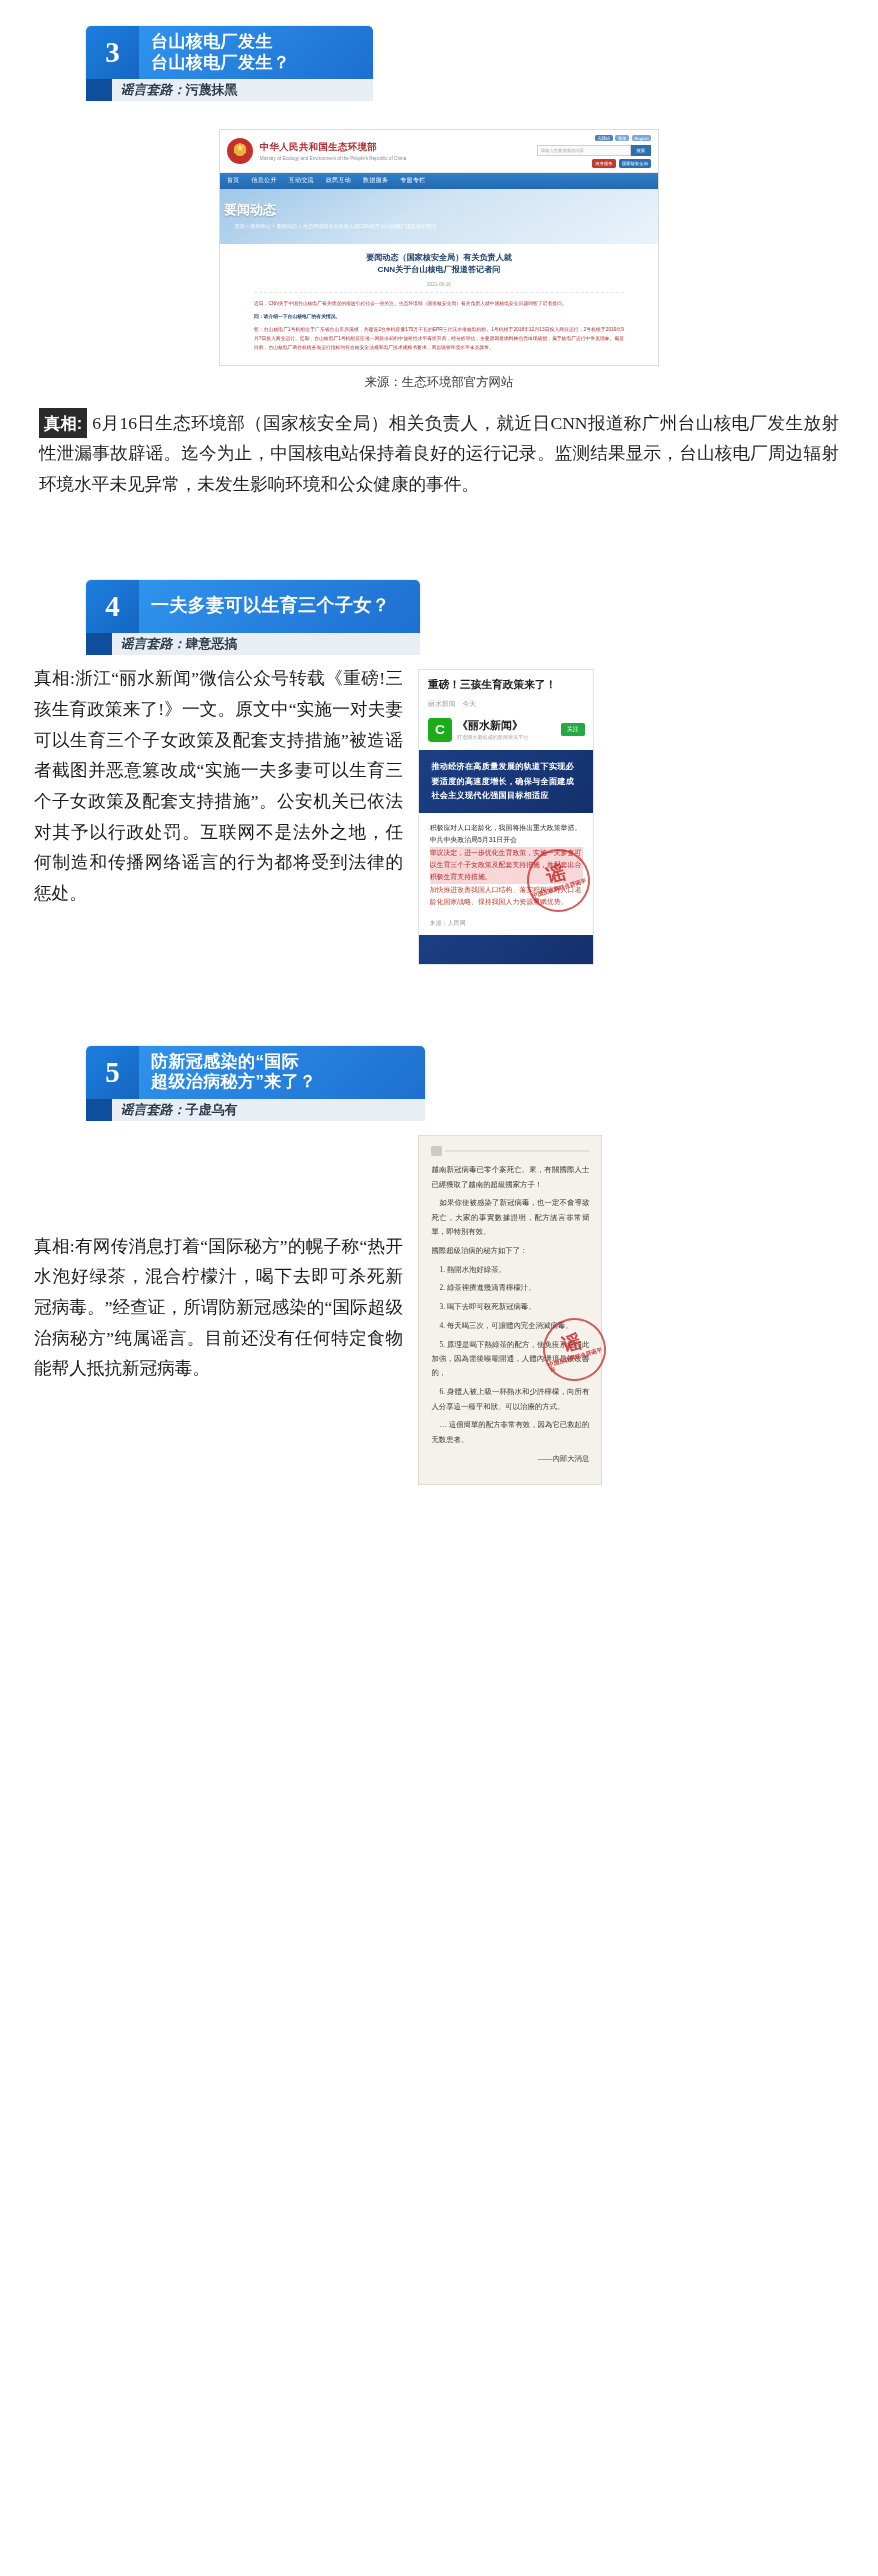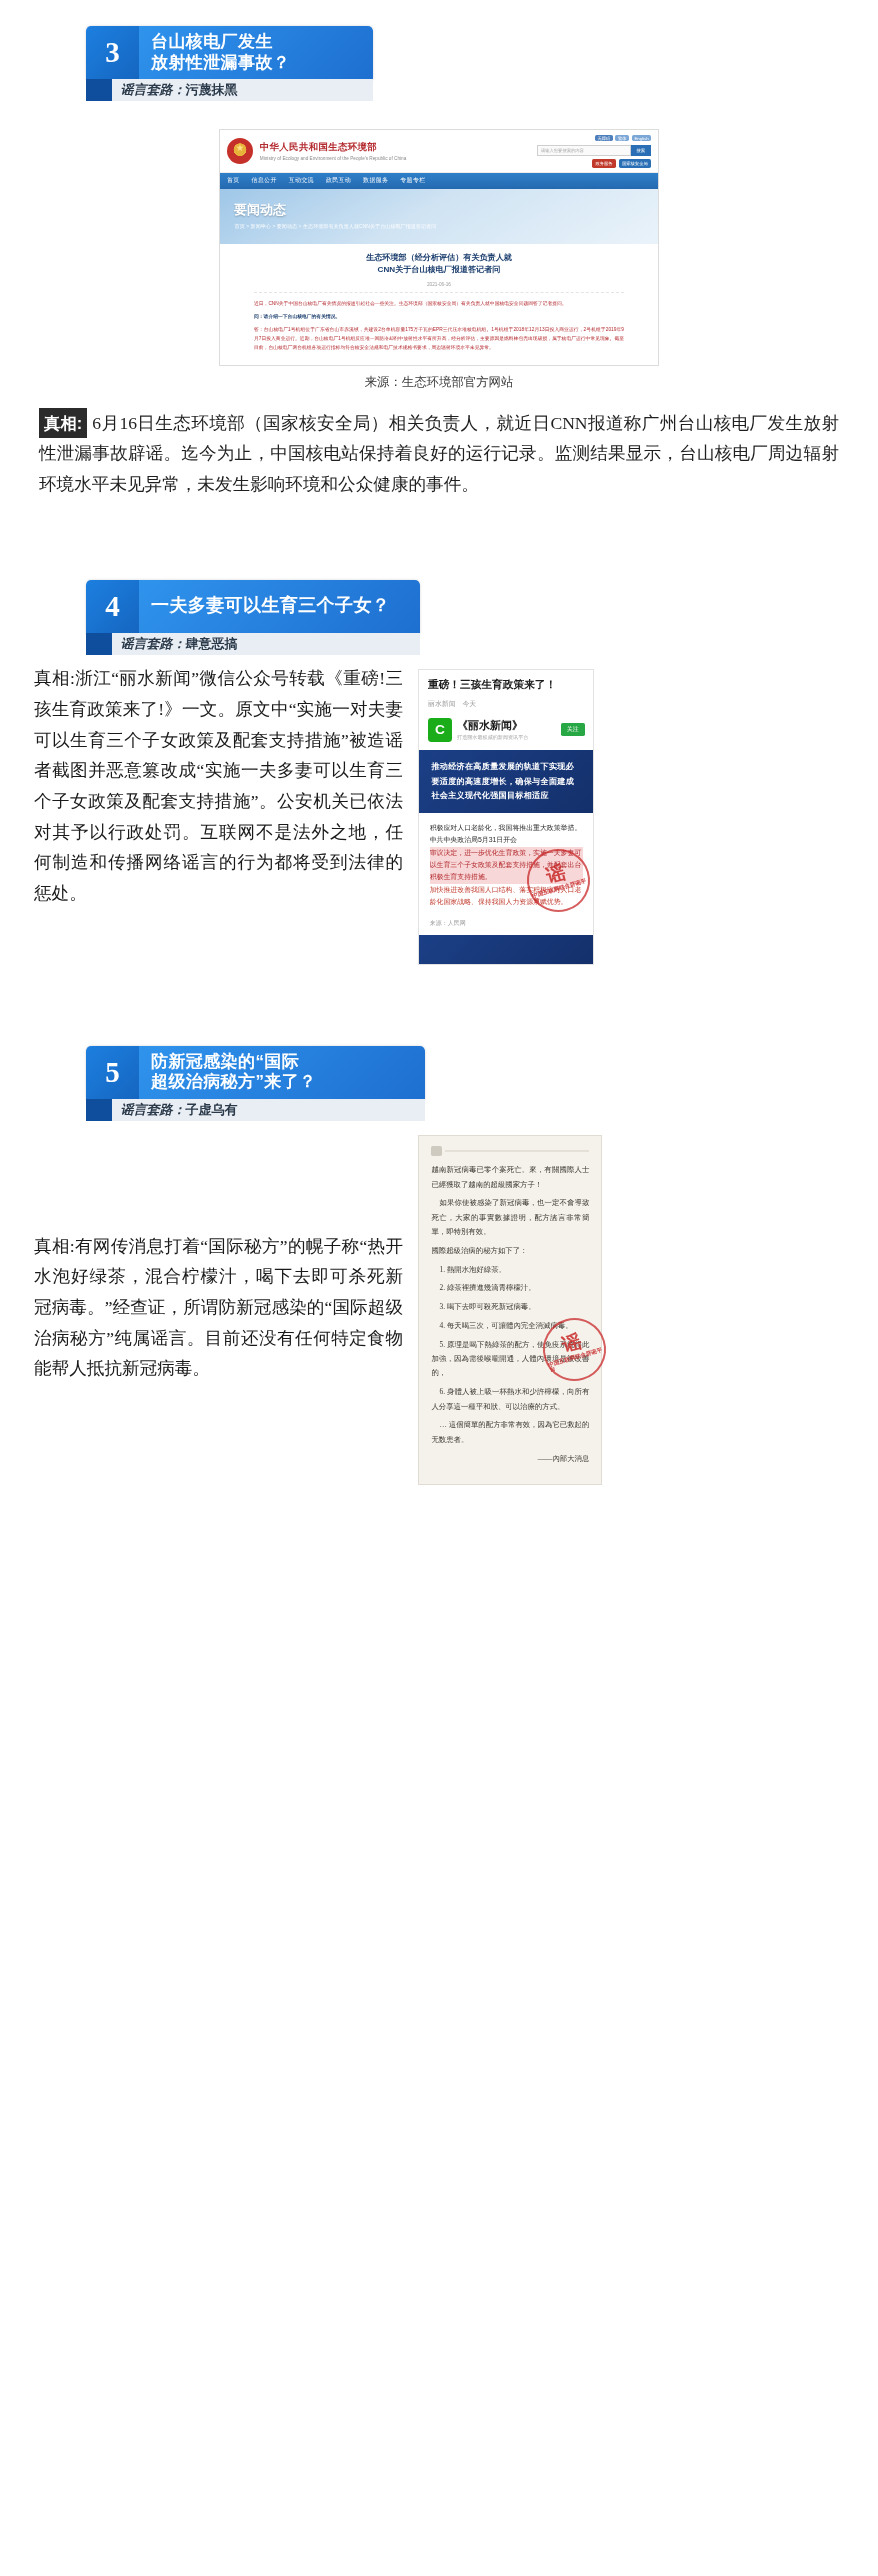--- a/index.html
+++ b/index.html
@@ -124,21 +124,21 @@
     background: linear-gradient(180deg,#2f7fc9,#2469b0);
     color: #fff; font-size: 6px; padding: 3.4px 6.9px;
     display: flex; gap: 12px; letter-spacing: 0.3px;
   }
   .g-hero {
     height: 55px;
     background: linear-gradient(150deg,#9fc7e8 0%,#cfe3f3 45%,#eaf3fa 100%);
     position: relative;
   }
   .g-hero .hero-title {
-    position: absolute; left: 14px; top: 12px;
+    position: absolute; left: 4px; top: 12px;
     color: #fff; font-size: 13px; font-weight: bold;
     text-shadow: 0 0.9px 1.7px rgba(0,0,0,.25);
   }
   .g-crumb {
     position: absolute; left: 14.6px; top: 34px;
     color: #ffffff; font-size: 5.1px; opacity: .95;
   }
   .g-body { padding: 8.6px 34px 12px 34px; background:#fff; }
   .g-doc-title {
     text-align: center; font-size: 8.1px; font-weight: bold; color: #1a3d6d;
@@ -278,21 +278,21 @@
 <body>
 
 <div class="page">
 
   <div class="banner-wrap">
     <div class="banner">
       <div class="banner-main">
         <div class="banner-num">3</div>
         <div class="banner-title two-line">
           <span>台山核电厂发生</span>
-          <span>放射性泄漏事故？</span>
+          <span>台山核电厂发生？</span>
         </div>
       </div>
       <div class="banner-sub-row">
         <div class="banner-notch"></div>
         <div class="banner-sub">
           <span class="sub-label">谣言套路：</span>
           <span class="sub-value">污蔑抹黑</span>
         </div>
       </div>
     </div>
@@ -333,21 +333,21 @@
         <span>专题专栏</span>
       </div>
 
       <div class="g-hero">
         <div class="hero-title">要闻动态</div>
         <div class="g-crumb">首页 &gt; 新闻中心 &gt; 要闻动态 &gt; 生态环境部有关负责人就CNN关于台山核电厂报道答记者问</div>
       </div>
 
       <div class="g-body">
         <div class="g-doc-title">
-          <span>生态环境部（经分析评估）有关负责人就</span><br>
+          <span>要闻动态（国家核安全局）有关负责人就</span><br>
           <span>CNN关于台山核电厂报道答记者问</span>
         </div>
         <div class="g-doc-date">2021-06-16</div>
         <div class="g-para red">近日，CNN关于中国台山核电厂有关情况的报道引起社会一些关注。生态环境部（国家核安全局）有关负责人就中国核电安全问题回答了记者提问。</div>
         <div class="g-para q">问：请介绍一下台山核电厂的有关情况。</div>
         <div class="g-para red">答：台山核电厂1号机组位于广东省台山市赤溪镇，共建设2台单机容量175万千瓦的EPR三代压水堆核电机组。1号机组于2018年12月13日投入商业运行，2号机组于2019年9月7日投入商业运行。近期，台山核电厂1号机组反应堆一回路冷却剂中放射性水平有所升高，经分析评估，主要原因是燃料棒包壳出现破损，属于核电厂运行中常见现象。截至目前，台山核电厂两台机组各项运行指标均符合核安全法规和电厂技术规格书要求，周边辐射环境水平未见异常。</div>
       </div>
     </div>
   </div>
 

